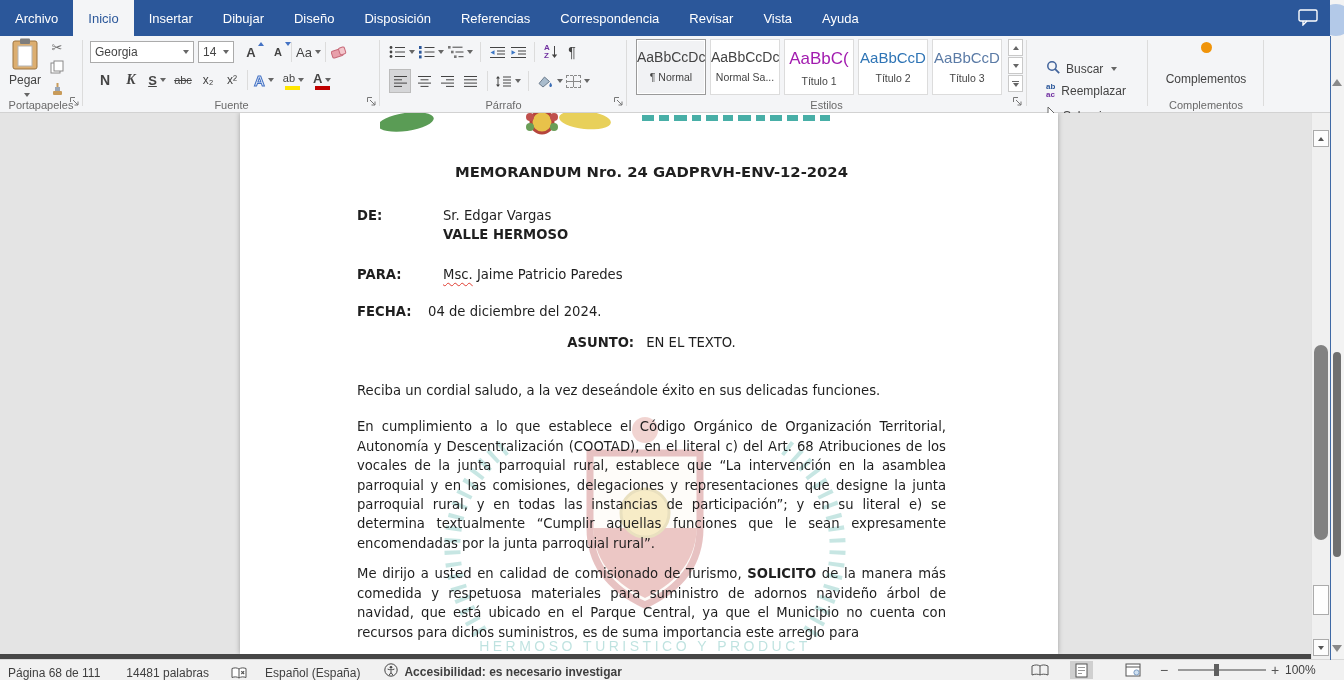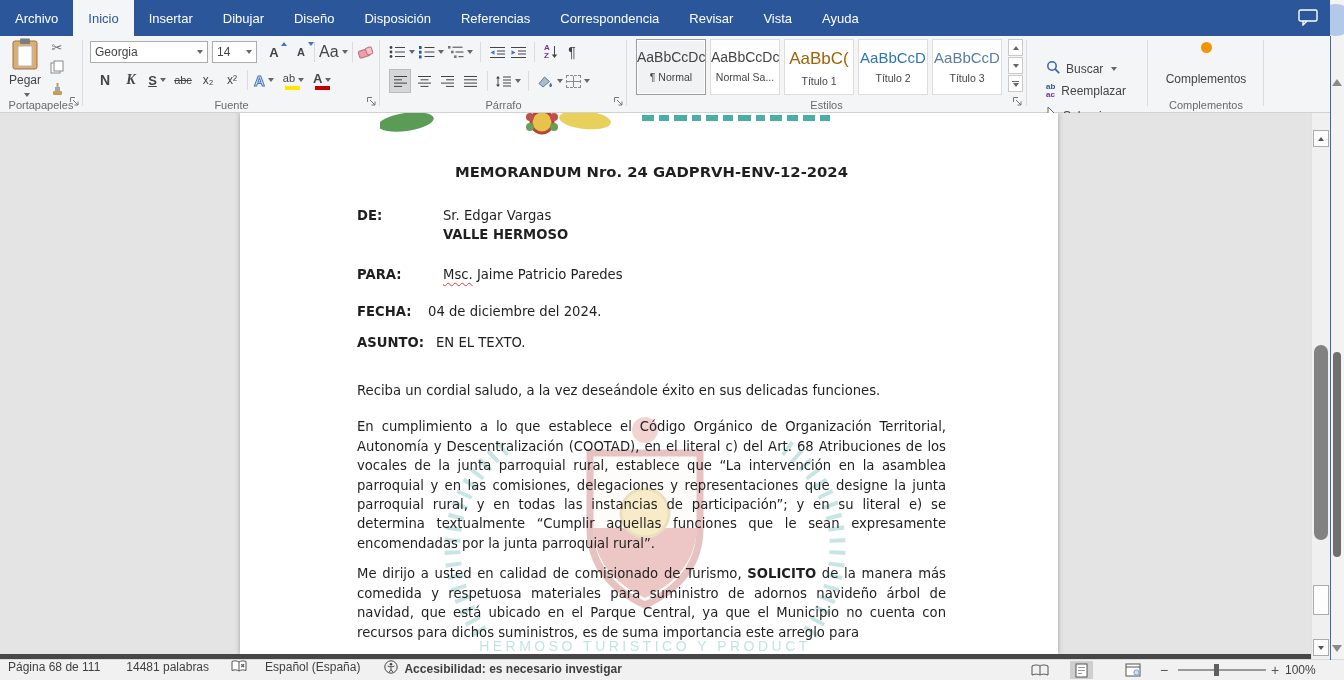--- a/index.html
+++ b/index.html
@@ -63,21 +63,21 @@
   
   .vscroll{position:absolute;left:1311px;top:113px;width:19px;height:546px;background:#f0f0f0;border-left:1px solid #e2e2e2;box-sizing:border-box;}
   .sb-btn{position:absolute;left:1px;width:16px;height:17px;background:#fdfdfd;border:1px solid #ababab;box-sizing:border-box;display:flex;align-items:center;justify-content:center;}
   .vthumb{position:absolute;left:2px;width:14px;border-radius:7px;background:#828282;}
   .outer-strip{position:absolute;left:1330px;top:0;width:14px;height:680px;background:#f3f3f3;overflow:hidden;}
   .outer-line{position:absolute;left:1330px;top:36px;width:1px;height:624px;background:#3f69a5;z-index:6;}
   .dark-band{position:absolute;left:0;top:654px;width:1311px;height:5px;background:#464646;}
 
   
   .statusbar{position:absolute;left:0;top:659px;width:1344px;height:21px;background:#f1f1f1;border-top:1px solid #d8d8d8;box-sizing:border-box;font-size:12px;color:#3f3f3f;}
-  .sb-left{position:absolute;left:0;top:0;height:20px;display:flex;align-items:flex-start;}
+  .sb-left{position:absolute;left:0;top:0;height:20px;display:flex;align-items:flex-end;}
   .sb-item{display:flex;align-items:center;gap:6px;white-space:nowrap;}
   .zoom-track{position:absolute;top:9px;width:88px;height:2px;background:#9a9a9a;}
   .zoom-thumb{position:absolute;top:-5px;width:5px;height:12px;background:#5f5f5f;}
   .viewbtn{position:absolute;top:1px;height:18px;display:flex;align-items:center;justify-content:center;padding:0 5px;}
   .viewbtn.sel{background:#cfcfcf;}
 </style>
 </head>
 <body>
 
 <div id="app">
@@ -127,38 +127,38 @@
       <div class="grp-label">Portapapeles</div>
       <span class="launch"><svg width="10" height="10" viewBox="0 0 10 10">
             <path d="M1.5 6V1.5H6" fill="none" stroke="#777"></path>
             <path d="M4 4l5 5M9 5.5V9H5.5" fill="none" stroke="#777"></path>
           </svg></span>
     </div>
     <div class="vsep" style="left:82px;"></div>
 
     <div class="grp" style="left:84px;width:295px;">
       <div class="row1" style="padding-left:6px;">
-        <div class="combo" style="width:118px;">
+        <div class="combo" style="width:104px;">
             <span>Georgia</span>
             <span class="dd"></span>
           </div>
-        <div class="combo" style="width:45px;margin-left:4px;">
+        <div class="combo" style="width:36px;margin-left:4px;">
             <span>14</span>
             <span class="dd"></span>
           </div>
         <span class="rbtn" style="margin-left:8px;font-size:13px;font-weight:bold;">
             <span>A</span>
             <i class="tri-b" style="border-bottom:4px solid #4472c4;top:1px;right:-4px;"></i>
           </span>
         <span class="rbtn" style="margin-left:9px;font-size:11px;font-weight:bold;">
             <span>A</span>
             <i class="tri-b" style="border-top:4px solid #4472c4;top:1px;right:-4px;"></i>
           </span>
         <span class="msep"></span>
-        <span class="rbtn" style="font-size:16px;">
+        <span class="rbtn" style="font-size:13px;">
             <span>Aa</span>
             <span class="dd"></span>
           </span>
         <span class="msep"></span>
         <span class="rbtn">
             <svg width="16" height="13" viewBox="0 0 16 13">
               <rect x="1" y="4" width="11" height="7" rx="1.5" transform="rotate(-18 6 8)" fill="#e8a0ab" stroke="#c76a79"></rect>
               <rect x="8.2" y="1.4" width="6" height="7" rx="1.5" transform="rotate(-18 11 5)" fill="#f3c6cc" stroke="#c76a79"></rect>
             </svg>
           </span>
@@ -307,21 +307,21 @@
       <div style="position:absolute;top:3px;left:8px;display:flex;gap:4px;">
         <div class="style-card sel">
             <div class="st-prev">AaBbCcDc</div>
             <div class="st-name">¶ Normal</div>
           </div>
         <div class="style-card">
             <div class="st-prev">AaBbCcDc</div>
             <div class="st-name">Normal Sa...</div>
           </div>
         <div class="style-card">
-            <div class="st-prev" style="color:#a16207;font-size:17px;">AaBbC(</div>
+            <div class="st-prev" style="color:#a21caf;font-size:17px;">AaBbC(</div>
             <div class="st-name">Título 1</div>
           </div>
         <div class="style-card">
             <div class="st-prev" style="color:#2e74b5;font-size:15px;">AaBbCcD</div>
             <div class="st-name">Título 2</div>
           </div>
         <div class="style-card">
             <div class="st-prev" style="color:#5b7ba6;font-size:15px;">AaBbCcD</div>
             <div class="st-name">Título 3</div>
           </div>
@@ -440,21 +440,21 @@
           <div>
             <div><span class="spell">Msc.</span><span> Jaime Patricio Paredes</span></div>
           </div>
         </div>
 
         <div class="field" style="margin-top:18px;">
           <span class="flabel" style="width:71px;flex-basis:71px;">FECHA:</span>
           <div>04 de diciembre del 2024.</div>
         </div>
 
-        <div class="field" style="margin-top:11px;">
+        <div class="field" style="margin-top:11px;justify-content:center;">
           <span class="flabel" style="width:79px;flex-basis:79px;">ASUNTO:</span>
           <div>EN EL TEXTO.</div>
         </div>
 
         <p class="para" style="margin-top:29px;">Reciba un cordial saludo, a la vez deseándole éxito en sus delicadas funciones.</p>
         <p class="para" style="margin-top:17px;">En cumplimiento a lo que establece el Código Orgánico de Organización Territorial, Autonomía y Descentralización (COOTAD), en el literal c) del Art. 68 Atribuciones de los vocales de la junta parroquial rural, establece que “La intervención en la asamblea parroquial y en las comisiones, delegaciones y representaciones que designe la junta parroquial rural, y en todas las instancias de participación”; y en su literal e) se determina textualmente “Cumplir aquellas funciones que le sean expresamente encomendadas por la junta parroquial rural”.</p>
         <p class="para" style="margin-top:11px;"><span>Me dirijo a usted en calidad de comisionado de Turismo, </span><span class="b">SOLICITO</span><span> de la manera más comedida y respetuosa materiales para suministro de adornos navideño árbol de navidad, que está ubicado en el Parque Central, ya que el Municipio no cuenta con recursos para dichos suministros, es de suma importancia este arreglo para</span></p>
       </div>
     </div>
 

